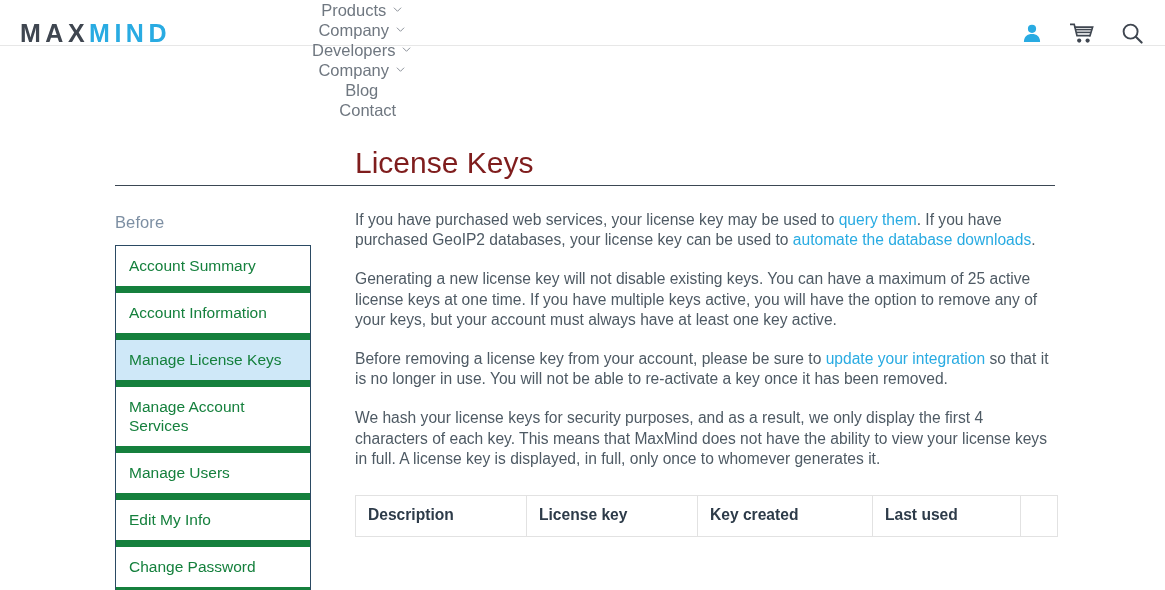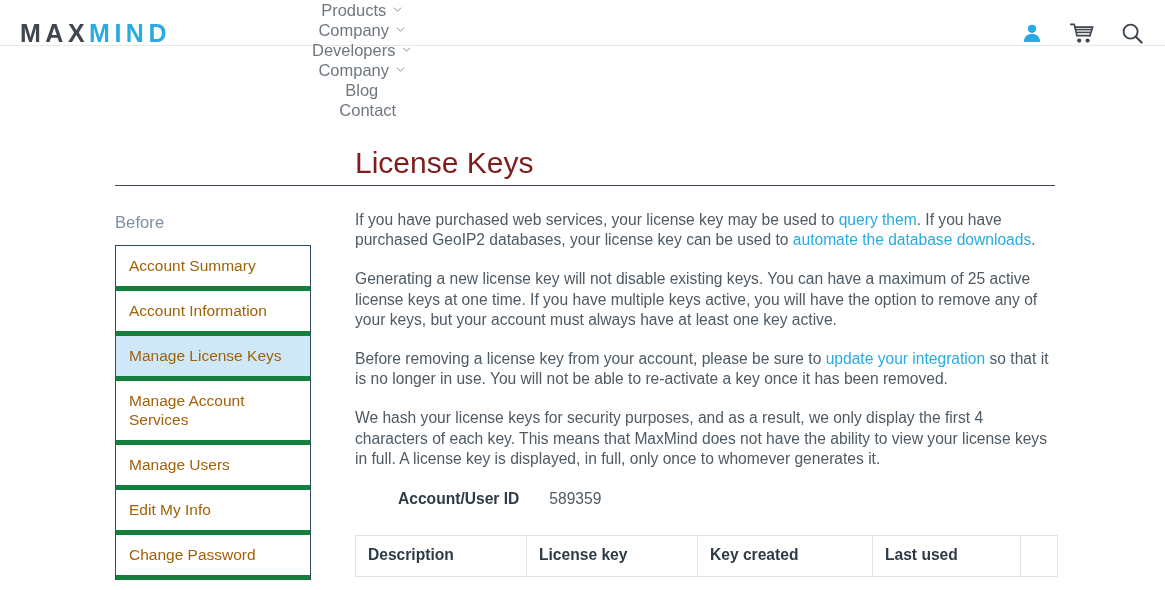--- a/index.html
+++ b/index.html
@@ -113,25 +113,25 @@
     line-height: 20px;
     padding-bottom: 13px;
     letter-spacing: 0.1px;
   }
   .side-list {
     border: 1px solid #2b4a63;
     border-bottom: none;
     background: #fff;
   }
   .side-item {
-    border-bottom: 5px solid #15803d;
+    border-bottom: 7px solid #15803d;
     padding: 10px 12px 11px 13px;
     font-size: 15.5px;
     line-height: 19px;
-    color: #a16207;
+    color: #15803d;
     cursor: pointer;
   }
   .side-item.active { background: #cfe8f8; }
 
   
   .content {
     position: absolute;
     left: 355px;
     top: 164px;
     width: 702px;
@@ -294,24 +294,20 @@
   <main class="content">
 
     <p><span>If you have purchased web services, your license key may be used to </span><a>query them</a><span>. If you have purchased GeoIP2 databases, your license key can be used to </span><a>automate the database downloads</a><span>.</span></p>
 
     <p>Generating a new license key will not disable existing keys. You can have a maximum of 25 active license keys at one time. If you have multiple keys active, you will have the option to remove any of your keys, but your account must always have at least one key active.</p>
 
     <p><span>Before removing a license key from your account, please be sure to </span><a>update your integration</a><span> so that it is no longer in use. You will not be able to re-activate a key once it has been removed.</span></p>
 
     <p>We hash your license keys for security purposes, and as a result, we only display the first 4 characters of each key. This means that MaxMind does not have the ability to view your license keys in full. A license key is displayed, in full, only once to whomever generates it.</p>
 
-    <div class="userid-row">
-      <span class="userid-label">Account/User ID</span>
-      <span class="userid-value">589359</span>
-    </div>
 
     <table class="keys-table">
       <thead>
         <tr>
           <th class="col-desc">Description</th>
           <th class="col-key">License key</th>
           <th class="col-created">Key created</th>
           <th class="col-used">Last used</th>
           <th class="col-action"></th>
         </tr>

